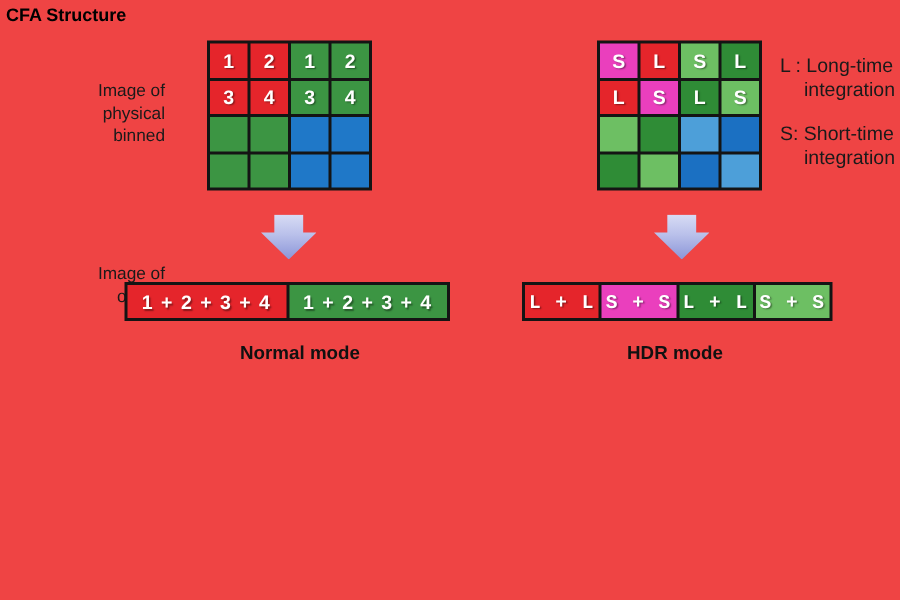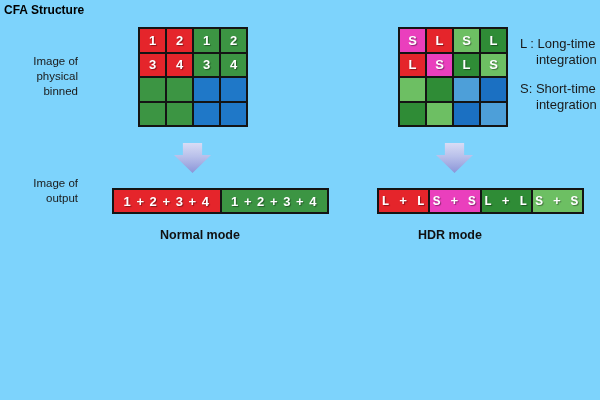--- a/index.html
+++ b/index.html
@@ -1,42 +1,42 @@
 <!DOCTYPE html>
 <html><head>
 <meta charset="utf-8">
 <style>
   html,body { margin:0; padding:0; background:#fff; }
   .stage {
-    position:relative; width:600px; height:400px; background:#7dd3fc;
+    position:relative; width:600px; height:400px; background:#ef4444;
     font-family:"Liberation Sans", sans-serif; overflow:hidden;
   }
   .title { position:absolute; left:4px; top:3px; font-size:12px; font-weight:bold; color:#000; }
 
   .side-label { position:absolute; left:0; width:78px; text-align:right;
-    font-size:11.5px; line-height:15px; color:#1a1a1a; }
+    font-size:11.5px; line-height:15px; color:#1a1a1a;padding-left:32px; }
 
   .pixel-grid { position:absolute; width:110px; height:100px; box-sizing:border-box;
     display:grid; grid-template-columns:repeat(4,1fr); grid-template-rows:repeat(4,1fr);
     gap:2px; padding:2px; background:#141414; }
   .pixel-grid .cell { display:flex; align-items:center; justify-content:center;
     color:#fff; font-weight:bold; font-size:13px;
     text-shadow:1px 1px 1px rgba(0,0,0,0.40); }
 
   .legend { position:absolute; left:520px; top:36px; font-size:13px;
     line-height:16px; color:#1a1a1a; }
   .legend-entry { margin-bottom:13px; }
   .legend-entry .indent { padding-left:16px; }
 
   .arrow { position:absolute; width:37px; height:30px;
     background:linear-gradient(to bottom, #d8dcf5 0%, #b9c0ea 45%, #8b95d8 100%);
     clip-path:polygon(24% 0, 76% 0, 76% 40%, 100% 40%, 50% 100%, 0 40%, 24% 40%); }
 
   .bin-bar { position:absolute; top:188px; height:26px; box-sizing:border-box;
-    display:flex; gap:2px; padding:2px; background:#141414;margin-left:29px; }
+    display:flex; gap:2px; padding:2px; background:#141414; }
   .bin-bar .bin-cell { flex:1; display:flex; align-items:center; justify-content:center;
     color:#fff; font-weight:bold; font-size:13px; letter-spacing:1px;
     text-shadow:1px 1px 1px rgba(0,0,0,0.40); white-space:nowrap; }
 
   .mode-label { position:absolute; top:228px; text-align:center;
     font-size:12.5px; font-weight:bold; color:#111; }
 </style>
 </head>
 <body>
 

